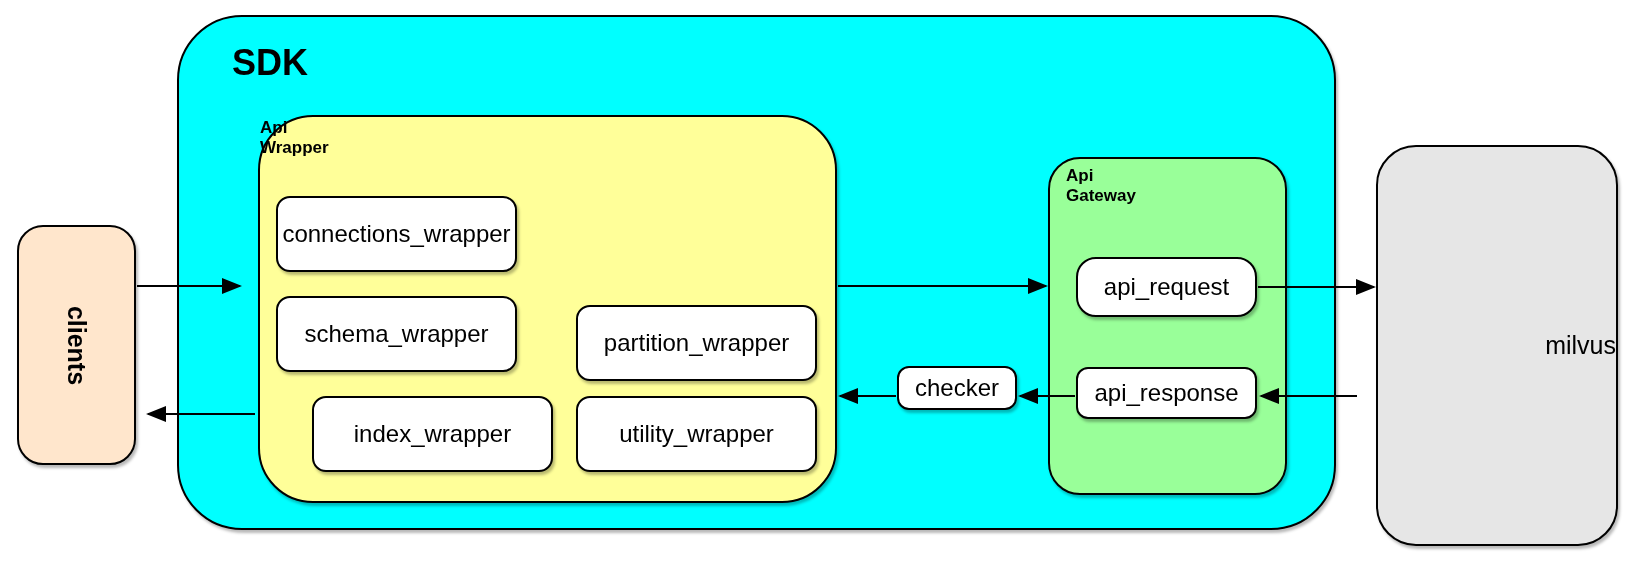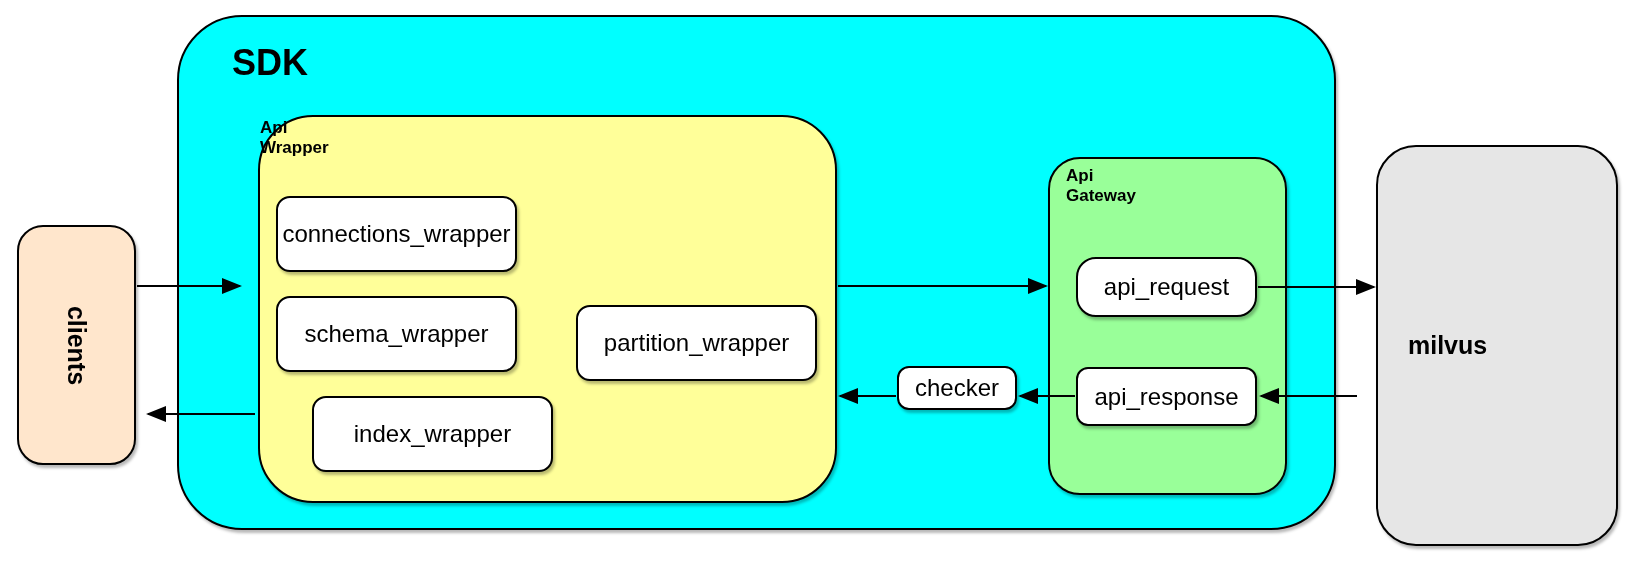--- a/index.html
+++ b/index.html
@@ -44,34 +44,34 @@
   }
   #sdk-box{ left:177px;top:15px;width:1159px;height:515px;border-radius:65px; }
   #sdk-label{ left:232px;top:42px;font-size:36px;text-align:left; }
   #api-wrapper-box{ left:258px;top:115px;width:579px;height:388px;border-radius:55px; }
   #api-wrapper-label{ left:260px;top:118px;width:112px; }
   #api-gateway-box{ left:1048px;top:157px;width:239px;height:338px;border-radius:32px; }
   #api-gateway-label{ left:1066px;top:166px;width:100px; }
   #milvus-box{
     left:1376px;top:145px;width:242px;height:401px;
     border-radius:40px;
-    display:flex;align-items:center;justify-content:flex-start;
-    font-weight:bold;font-size:25px;padding-left:30px;
+    display:flex;align-items:center;justify-content:flex-end;
+    font-weight:normal;font-size:25px;
   }
   
   .wb{width:241px;height:76px;}
   #box-connections{left:276px;top:196px;}
   #box-collections{left:576px;top:196px;}
   #box-schema{left:276px;top:296px;}
   #box-partition{left:576px;top:305px;}
   #box-index{left:268px;top:396px;margin-left:44px;}
   #box-utility{left:576px;top:396px;}
   
   #box-api-request{left:1076px;top:257px;width:181px;height:60px;border-radius:20px;}
-  #box-api-response{left:1076px;top:367px;width:181px;height:59px;border-radius:12px;}
+  #box-api-response{left:1076px;top:367px;width:181px;height:52px;border-radius:12px;}
   #box-checker{left:897px;top:366px;width:120px;height:44px;border-radius:12px;}
   #arrow-layer{
     position:absolute;left:0;top:0;width:1634px;height:574px;
     pointer-events:none;
   }
   #arrow-layer line{stroke:#000000;stroke-width:2px;}
 </style>
 </head>
 <body>
 
@@ -93,20 +93,21 @@
   </div>
 
   <div class="node" id="milvus-box" style="background-color: rgb(230, 230, 230);">
     <span>milvus</span>
   </div>
 
   <div class="node leaf wb" id="box-connections">connections_wrapper</div>
   <div class="node leaf wb" id="box-schema">schema_wrapper</div>
   <div class="node leaf wb" id="box-partition">partition_wrapper</div>
   <div class="node leaf wb" id="box-index">index_wrapper</div>
+  <div class="node leaf wb" id="box-utility">utility_wrapper</div>
 
   <div class="node leaf" id="box-api-request">api_request</div>
   <div class="node leaf" id="box-api-response">api_response</div>
   <div class="node leaf" id="box-checker">checker</div>
 
   <svg id="arrow-layer" viewBox="0 0 1634 574" xmlns="http://www.w3.org/2000/svg">
     <defs>
       <marker id="ah" markerWidth="10" markerHeight="8" refX="9" refY="4" orient="auto" markerUnits="strokeWidth">
         <path d="M0,0 L10,4 L0,8 Z" fill="#000000"></path>
       </marker>

